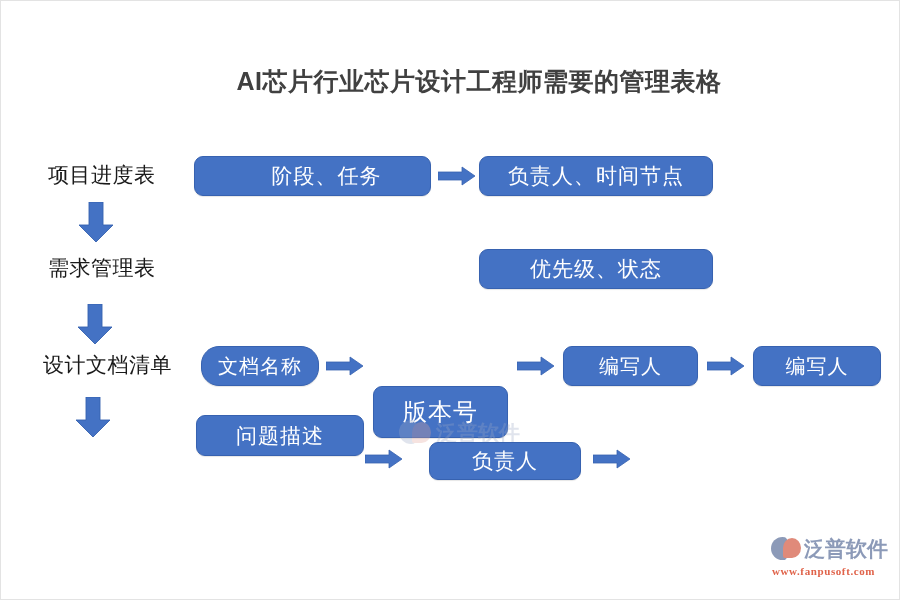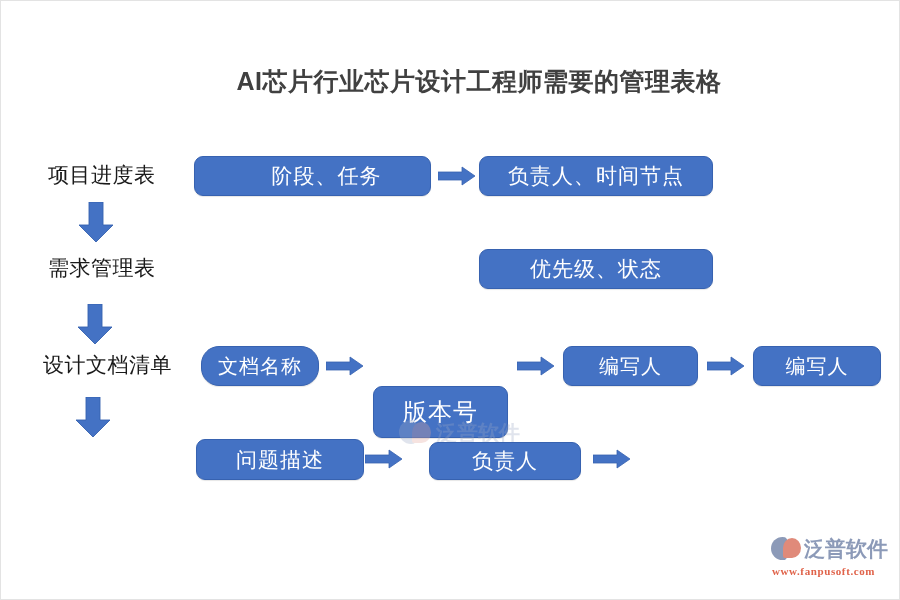--- a/index.html
+++ b/index.html
@@ -245,21 +245,21 @@
       <div class="wm-mark">
         <div class="c1"></div>
           <div class="c2"></div>
       </div>
       <div class="wm-text">泛普软件</div>
     </div>
     <div class="wm-sub">FANPU SOFT</div>
   </div>
 
 
-  <div class="node" style="left:195px; top:438px; width:168px; height:41px;">问题描述</div>
+  <div class="node" style="left:195px; top:414px; width:168px; height:41px;">问题描述</div>
 
   <div class="h-arrow" style="left:364px; top:448px; width:38px;">
     <svg width="38" height="20" viewBox="0 0 38 20">
       <polygon points="0,6 24,6 24,1 37,10 24,19 24,14 0,14" fill="#4472C4" stroke="#3762b0" stroke-width="0.8"></polygon>
     </svg>
   </div>
 
   <div class="node" style="left:428px; top:441px; width:152px; height:38px;">负责人</div>
 
   <div class="h-arrow" style="left:592px; top:448px; width:38px;">

